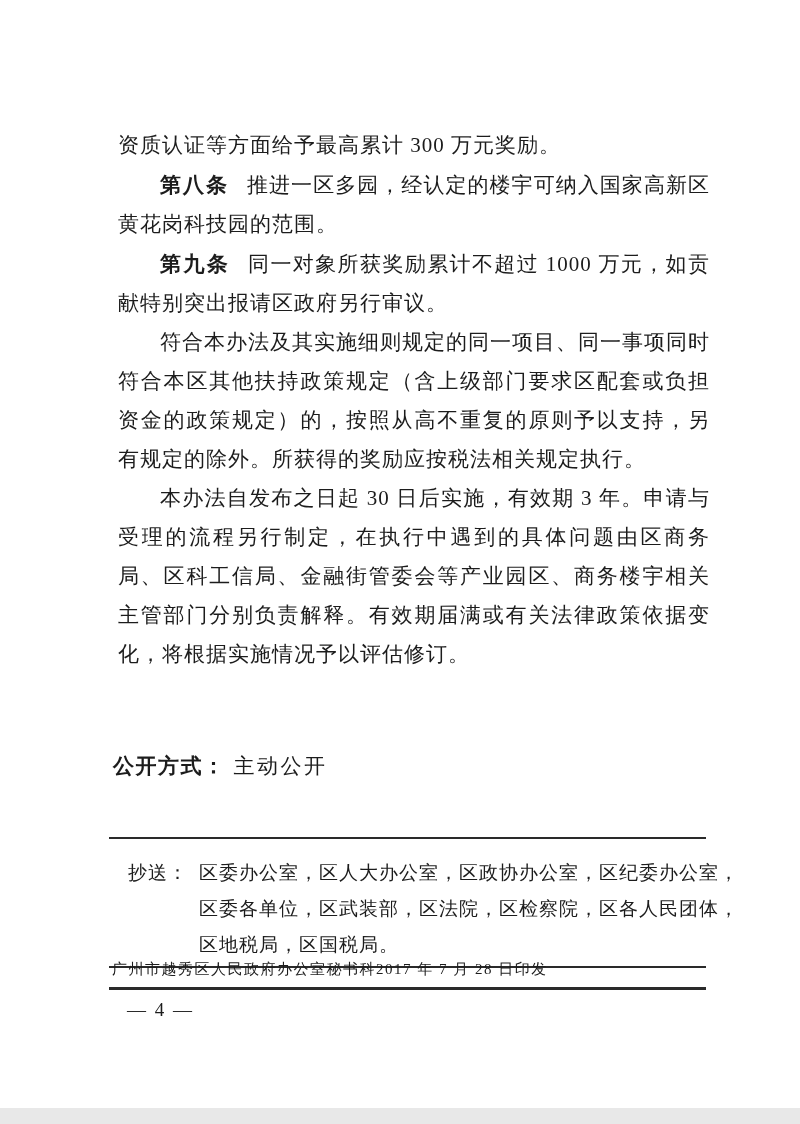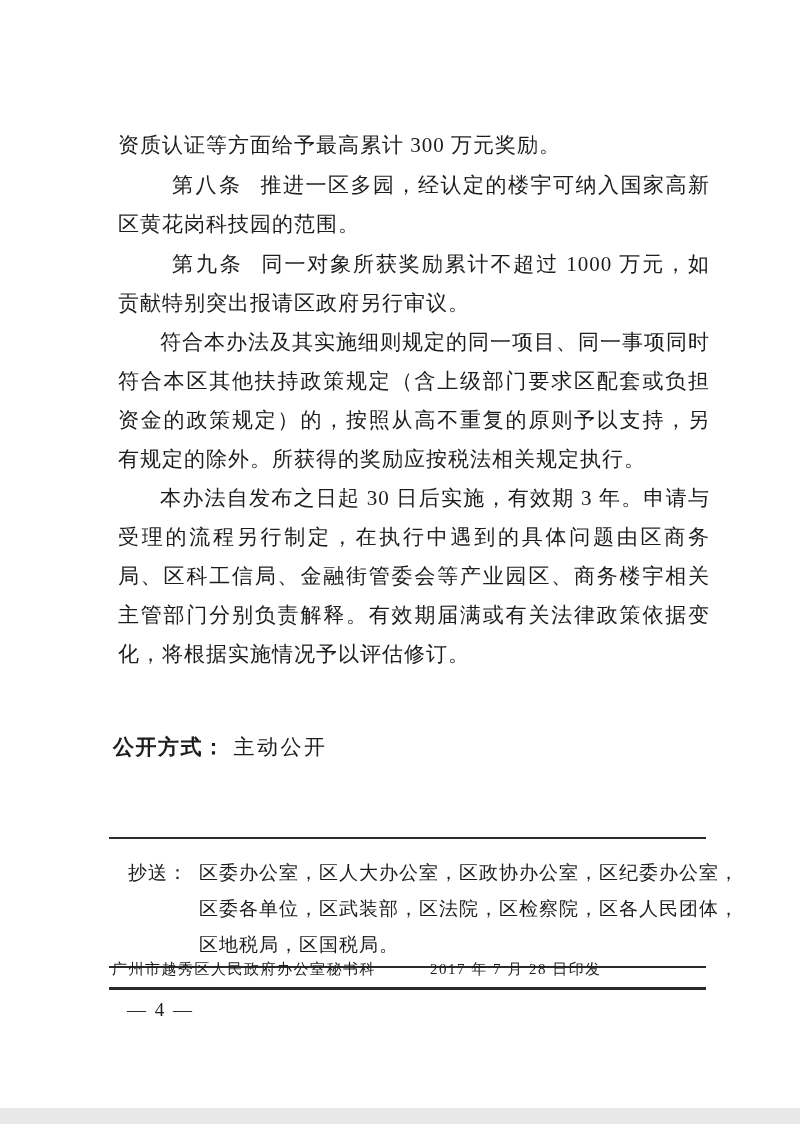--- a/index.html
+++ b/index.html
@@ -23,31 +23,30 @@
   .para {
     margin: 0;
     font-size: 21px;
     line-height: 39px;
     text-align: justify;
     text-justify: inter-character;
     letter-spacing: 1px;
   }
   .para.indent { text-indent: 2em; }
   .article-num {
-    font-weight: normal;
+    font-weight: bold;
     font-family: "Liberation Sans", "DejaVu Sans", sans-serif;
     margin-right: 0.85em;
     letter-spacing: 2px;
-    margin-left: 12px;
   }
   
   .disclosure {
     position: absolute;
     left: 113px;
-    top: 732px;
+    top: 751px;
     font-size: 21px;
     line-height: 30px;
     white-space: nowrap;
   }
   .disclosure-label {
     font-weight: bold;
     font-family: "Liberation Sans", "DejaVu Sans", sans-serif;
     letter-spacing: 1.5px;
   }
   .disclosure-value {
@@ -94,21 +93,20 @@
     display: flex;
     align-items: center;
     font-size: 15px;
   }
   .imprint-issuer {
     margin-left: 3px;
     letter-spacing: 1.5px;
     white-space: nowrap;
   }
   .imprint-date {
-    margin-left: 54px;
     letter-spacing: 1.5px;
     white-space: nowrap;
   }
   
   .page-number {
     position: absolute;
     left: 127px;
     top: 999px;
     font-size: 19px;
     letter-spacing: 2px;

